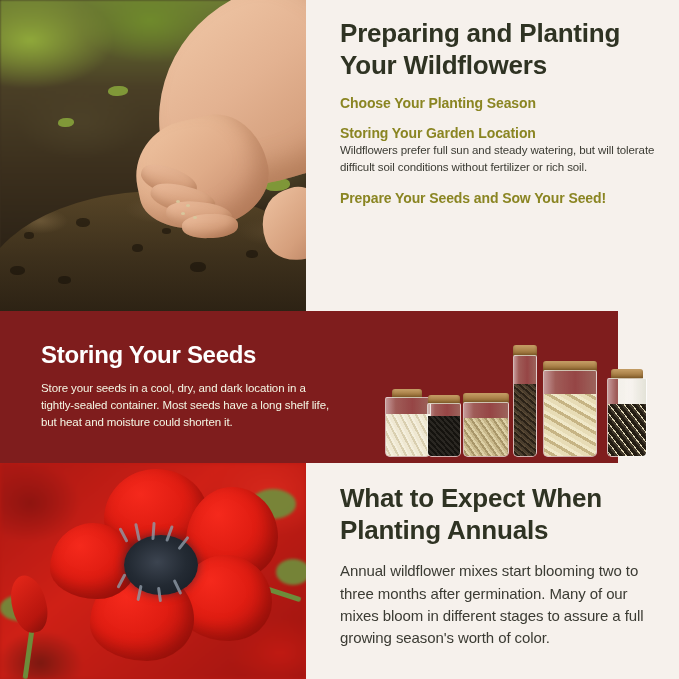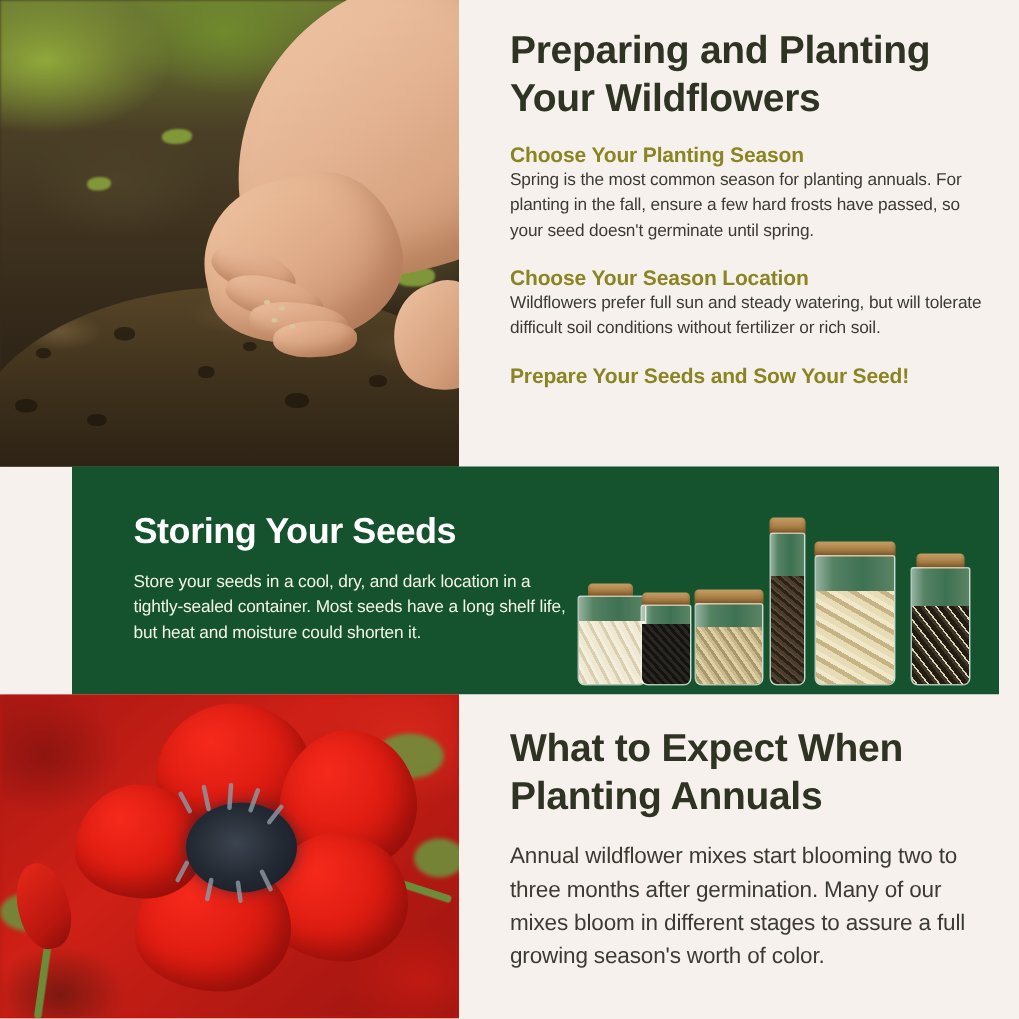--- a/index.html
+++ b/index.html
@@ -134,22 +134,21 @@
     line-height: 1.47;
     margin-top: 1px;
     letter-spacing: -0.1px;
   }
 
   
   .green-band {
     position: absolute;
     left: 0; top: 311px;
     width: 618px; height: 152px;
-    background: #14532d;
-    margin-left: 48px;
+    background: #7f1d1d;
   }
   .green-text {
     position: absolute;
     left: 41px; top: 31px;
     width: 300px;
   }
   .h2-green {
     color: #ffffff;
     font-size: 24px;
     font-weight: bold;
@@ -327,23 +326,22 @@
       <div class="seed-dot" style="left:176px;top:200px;"></div>
       <div class="seed-dot" style="left:186px;top:204px;"></div>
       <div class="seed-dot" style="left:181px;top:212px;"></div>
       <div class="seed-dot" style="left:193px;top:216px;"></div>
     </div>
 
     <div class="top-text">
       <div class="h1">Preparing and Planting Your Wildflowers</div>
 
       <div class="subhead">Choose Your Planting Season</div>
-      <div class="body">Spring is the most common season for planting annuals. For planting in the fall, ensure a few hard frosts have passed, so your seed doesn't germinate until spring.</div>
-
-      <div class="subhead">Choose Your Season Location</div>
+
+      <div class="subhead">Storing Your Garden Location</div>
       <div class="body">Wildflowers prefer full sun and steady watering, but will tolerate difficult soil conditions without fertilizer or rich soil.</div>
 
       <div class="subhead">Prepare Your Seeds and Sow Your Seed!</div>
     </div>
   </div>
 
   <div class="green-band">
     <div class="green-text">
       <div class="h2-green">Storing Your Seeds</div>
       <div class="body-green">Store your seeds in a cool, dry, and dark location in a tightly-sealed container. Most seeds have a long shelf life, but heat and moisture could shorten it.</div>

